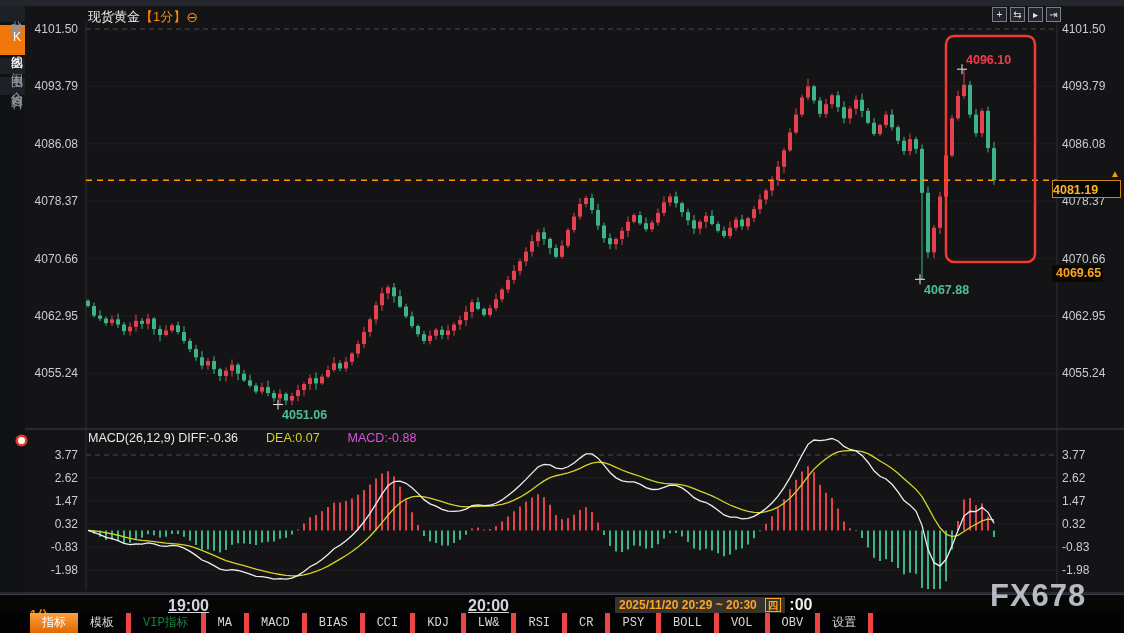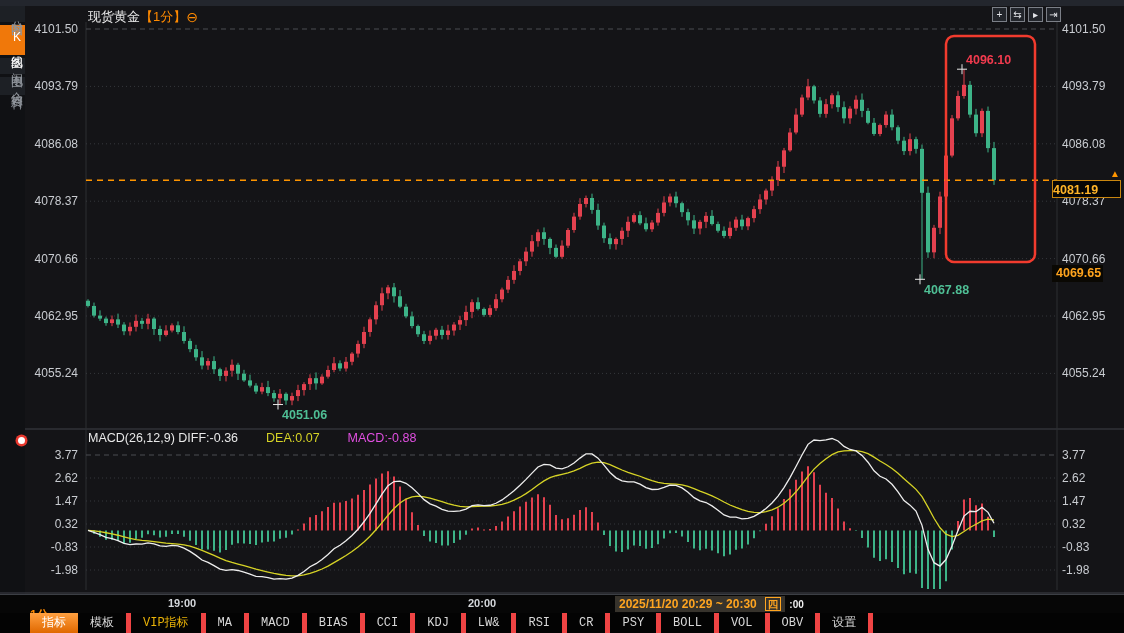--- a/index.html
+++ b/index.html
@@ -32,33 +32,33 @@
   
   #macd-header{position:absolute;left:88px;top:431px;display:flex;gap:28px;font-size:12.5px;z-index:4;}
   #macd-header .w{color:#e8e8e8;} #macd-header .y{color:#d6d326;} #macd-header .m{color:#e14fe1;}
   #live-dot{position:absolute;left:18px;top:437px;width:7px;height:7px;border-radius:50%;
     background:#fff;box-shadow:0 0 0 2.5px #e8382e;}
   
   #time-axis{position:absolute;left:0;top:594px;width:1124px;height:19px;background:#060606;
     border-top:1px solid #3c3f45;box-sizing:border-box;z-index:3;}
   #interval-switch{position:absolute;left:30px;top:12px;color:#ff8a00;font-size:12px;font-weight:bold;cursor:pointer;}
   #interval-switch .arr{font-size:9px;margin-left:8px;}
-  .time-tick{position:absolute;top:2px;color:#d4d7db;font-size:11px;font-weight:bold;}
+  .time-tick{position:absolute;top:2px;color:#d4d7db;font-size:16px;font-weight:bold;text-decoration:underline;}
   #range-wrap{position:absolute;left:615px;top:1px;display:flex;align-items:center;gap:4px;}
   #range-highlight{background:#37332c;color:#ffa520;font-size:12px;font-weight:bold;padding:1px 4px;display:flex;align-items:center;gap:8px;}
   #weekday-box{border:1px solid #ffa520;font-size:10.5px;line-height:12px;padding:0 2px;}
-  #range-suffix{color:#f0f0f0;font-size:10px;font-weight:bold;}
+  #range-suffix{color:#f0f0f0;font-size:16px;font-weight:bold;}
   
   #toolbar{position:absolute;left:0;top:613px;width:1124px;height:20px;background:#030303;z-index:3;}
   #toolbar-inner{position:absolute;left:30px;top:0;display:flex;height:20px;
     font-family:"Liberation Mono", monospace;}
   .tb-item{padding:0 12px;font-size:12px;line-height:20px;color:#d8d8d8;border-right:5px solid #ef4444;
     cursor:pointer;white-space:nowrap;}
   .tb-item.active{background:linear-gradient(#ffa040,#e06800);color:#fff;border-right:none;}
-  .tb-item.vip{color:#eab308;}
+  .tb-item.vip{color:#15803d;}
   
   #watermark{position:absolute;left:990px;top:578px;font-size:31px;font-weight:bold;
     color:rgba(205,210,220,0.88);letter-spacing:1px;z-index:6;pointer-events:none;}
 </style>
 </head>
 <body>
 
 <div id="stage">
   <div id="top-strip"></div>
 
@@ -644,13 +644,14 @@
         <div class="tb-item">RSI</div>
         <div class="tb-item">CR</div>
         <div class="tb-item">PSY</div>
         <div class="tb-item">BOLL</div>
         <div class="tb-item">VOL</div>
         <div class="tb-item">OBV</div>
         <div class="tb-item">设置</div>
       </div>
   </div>
 
+  <div id="watermark">FX678</div>
 </div>
 
 </body></html>

